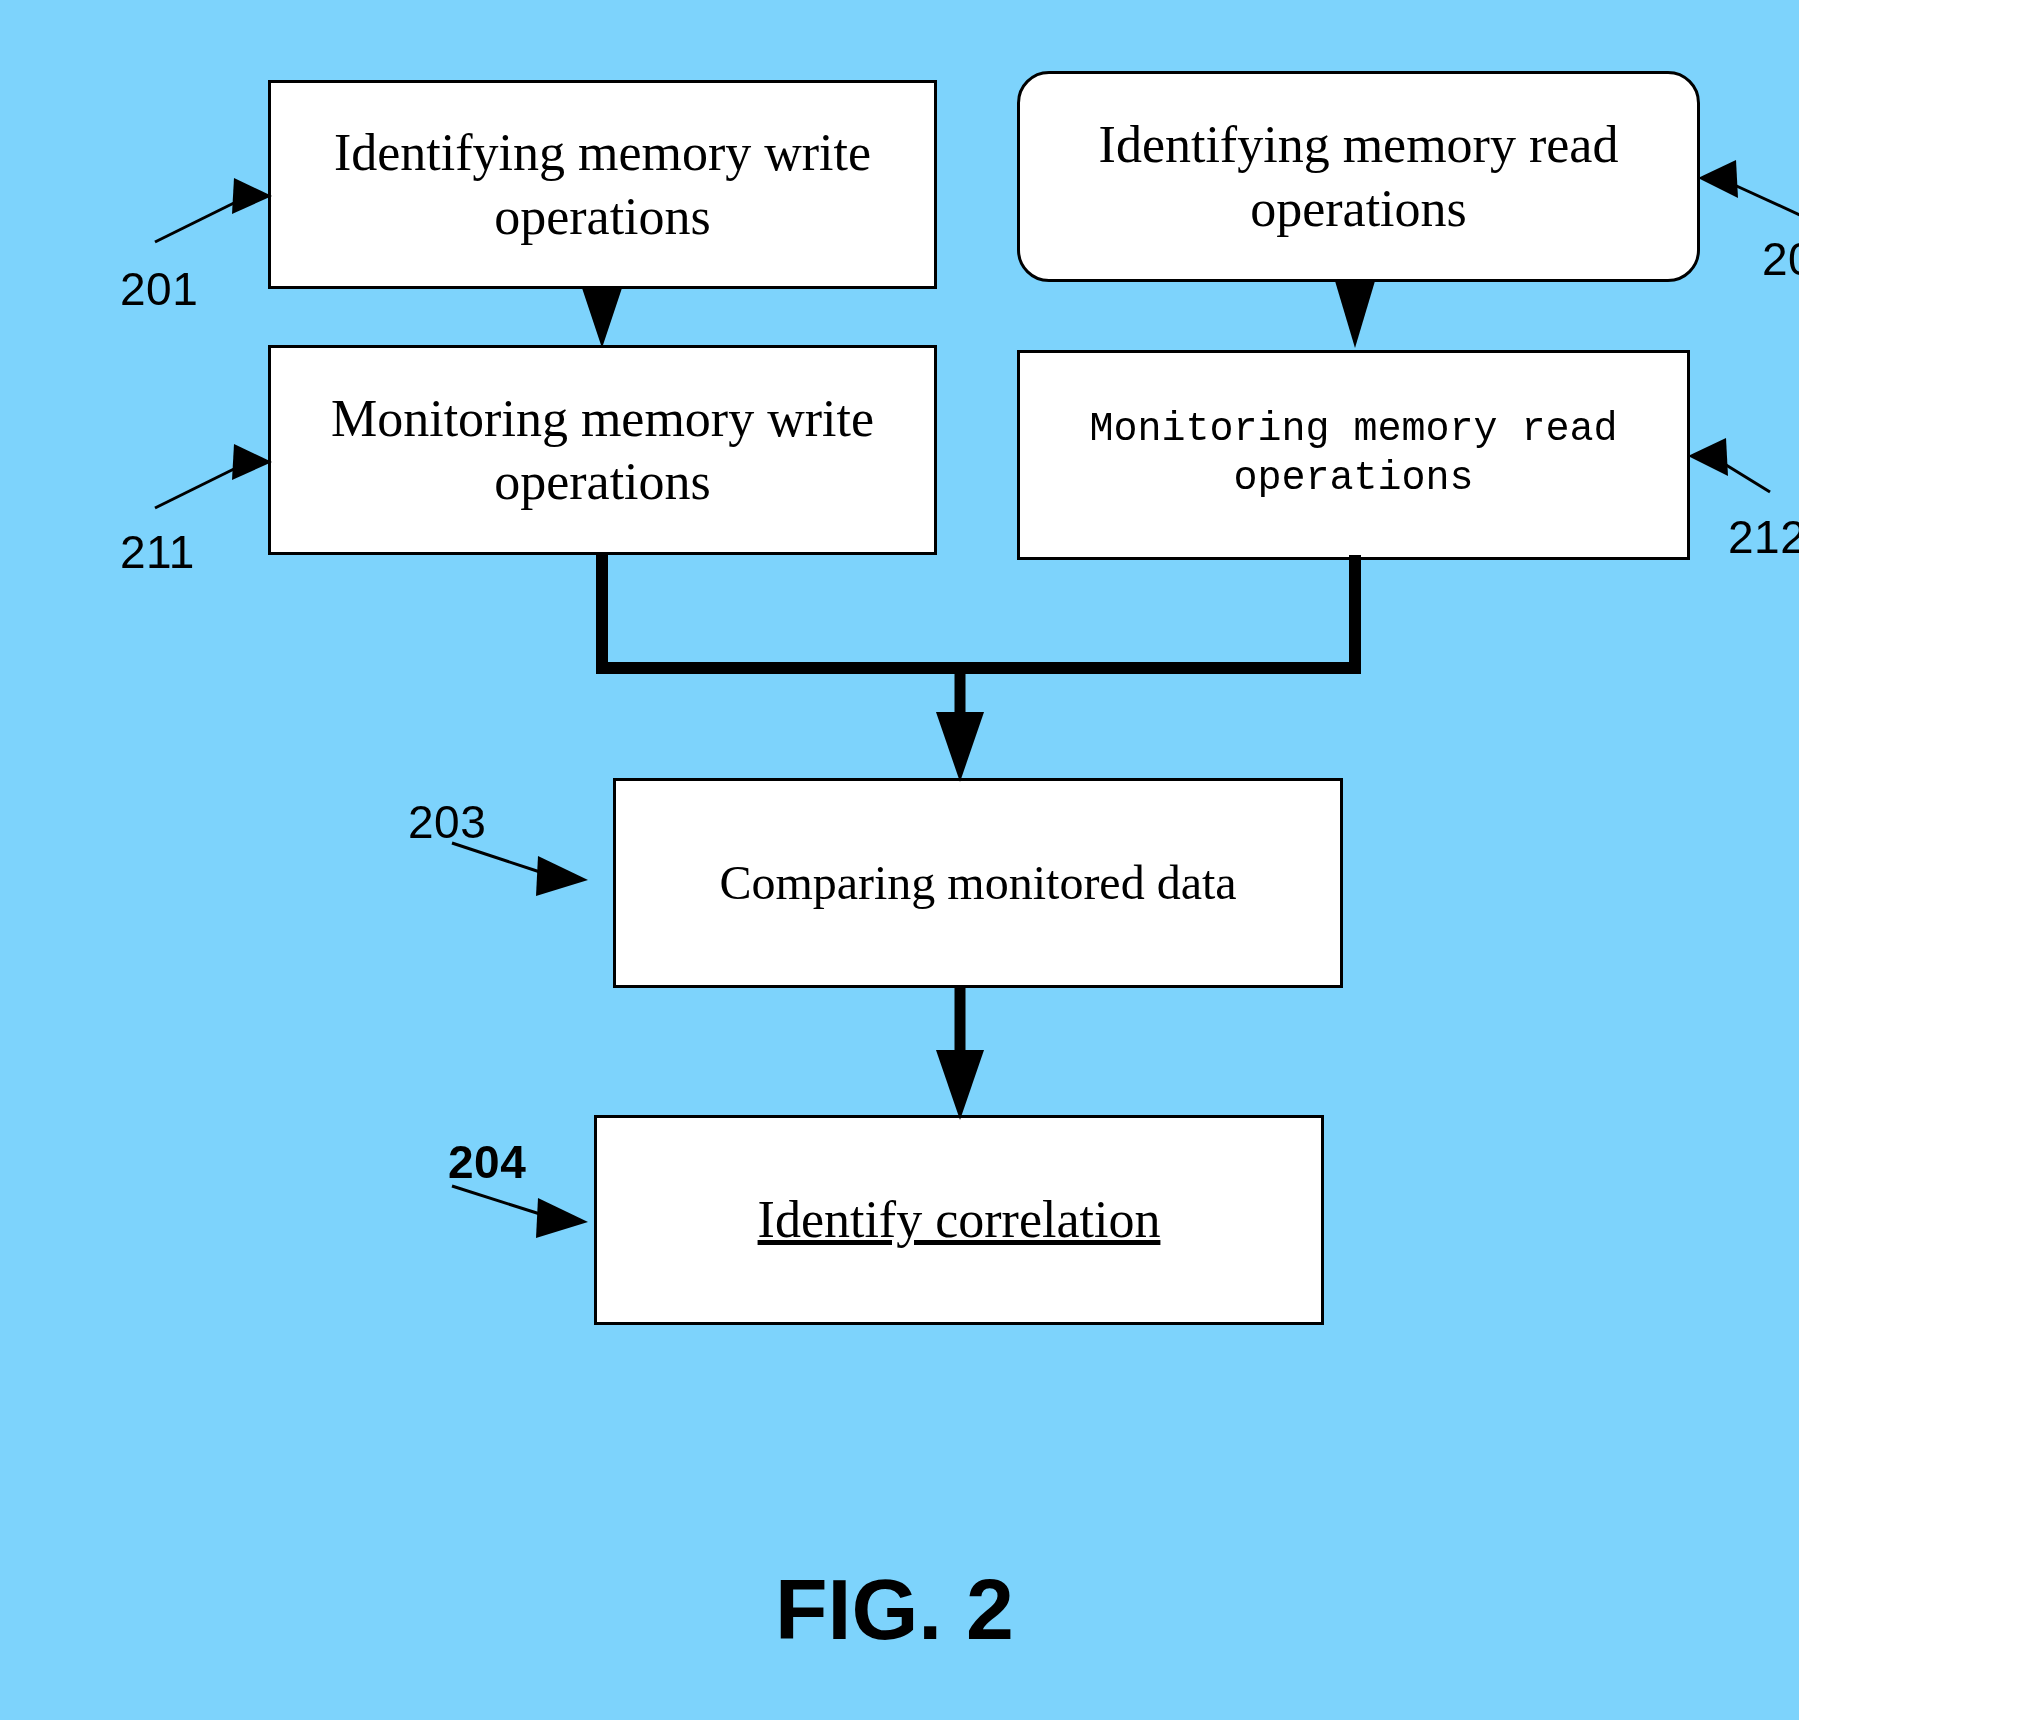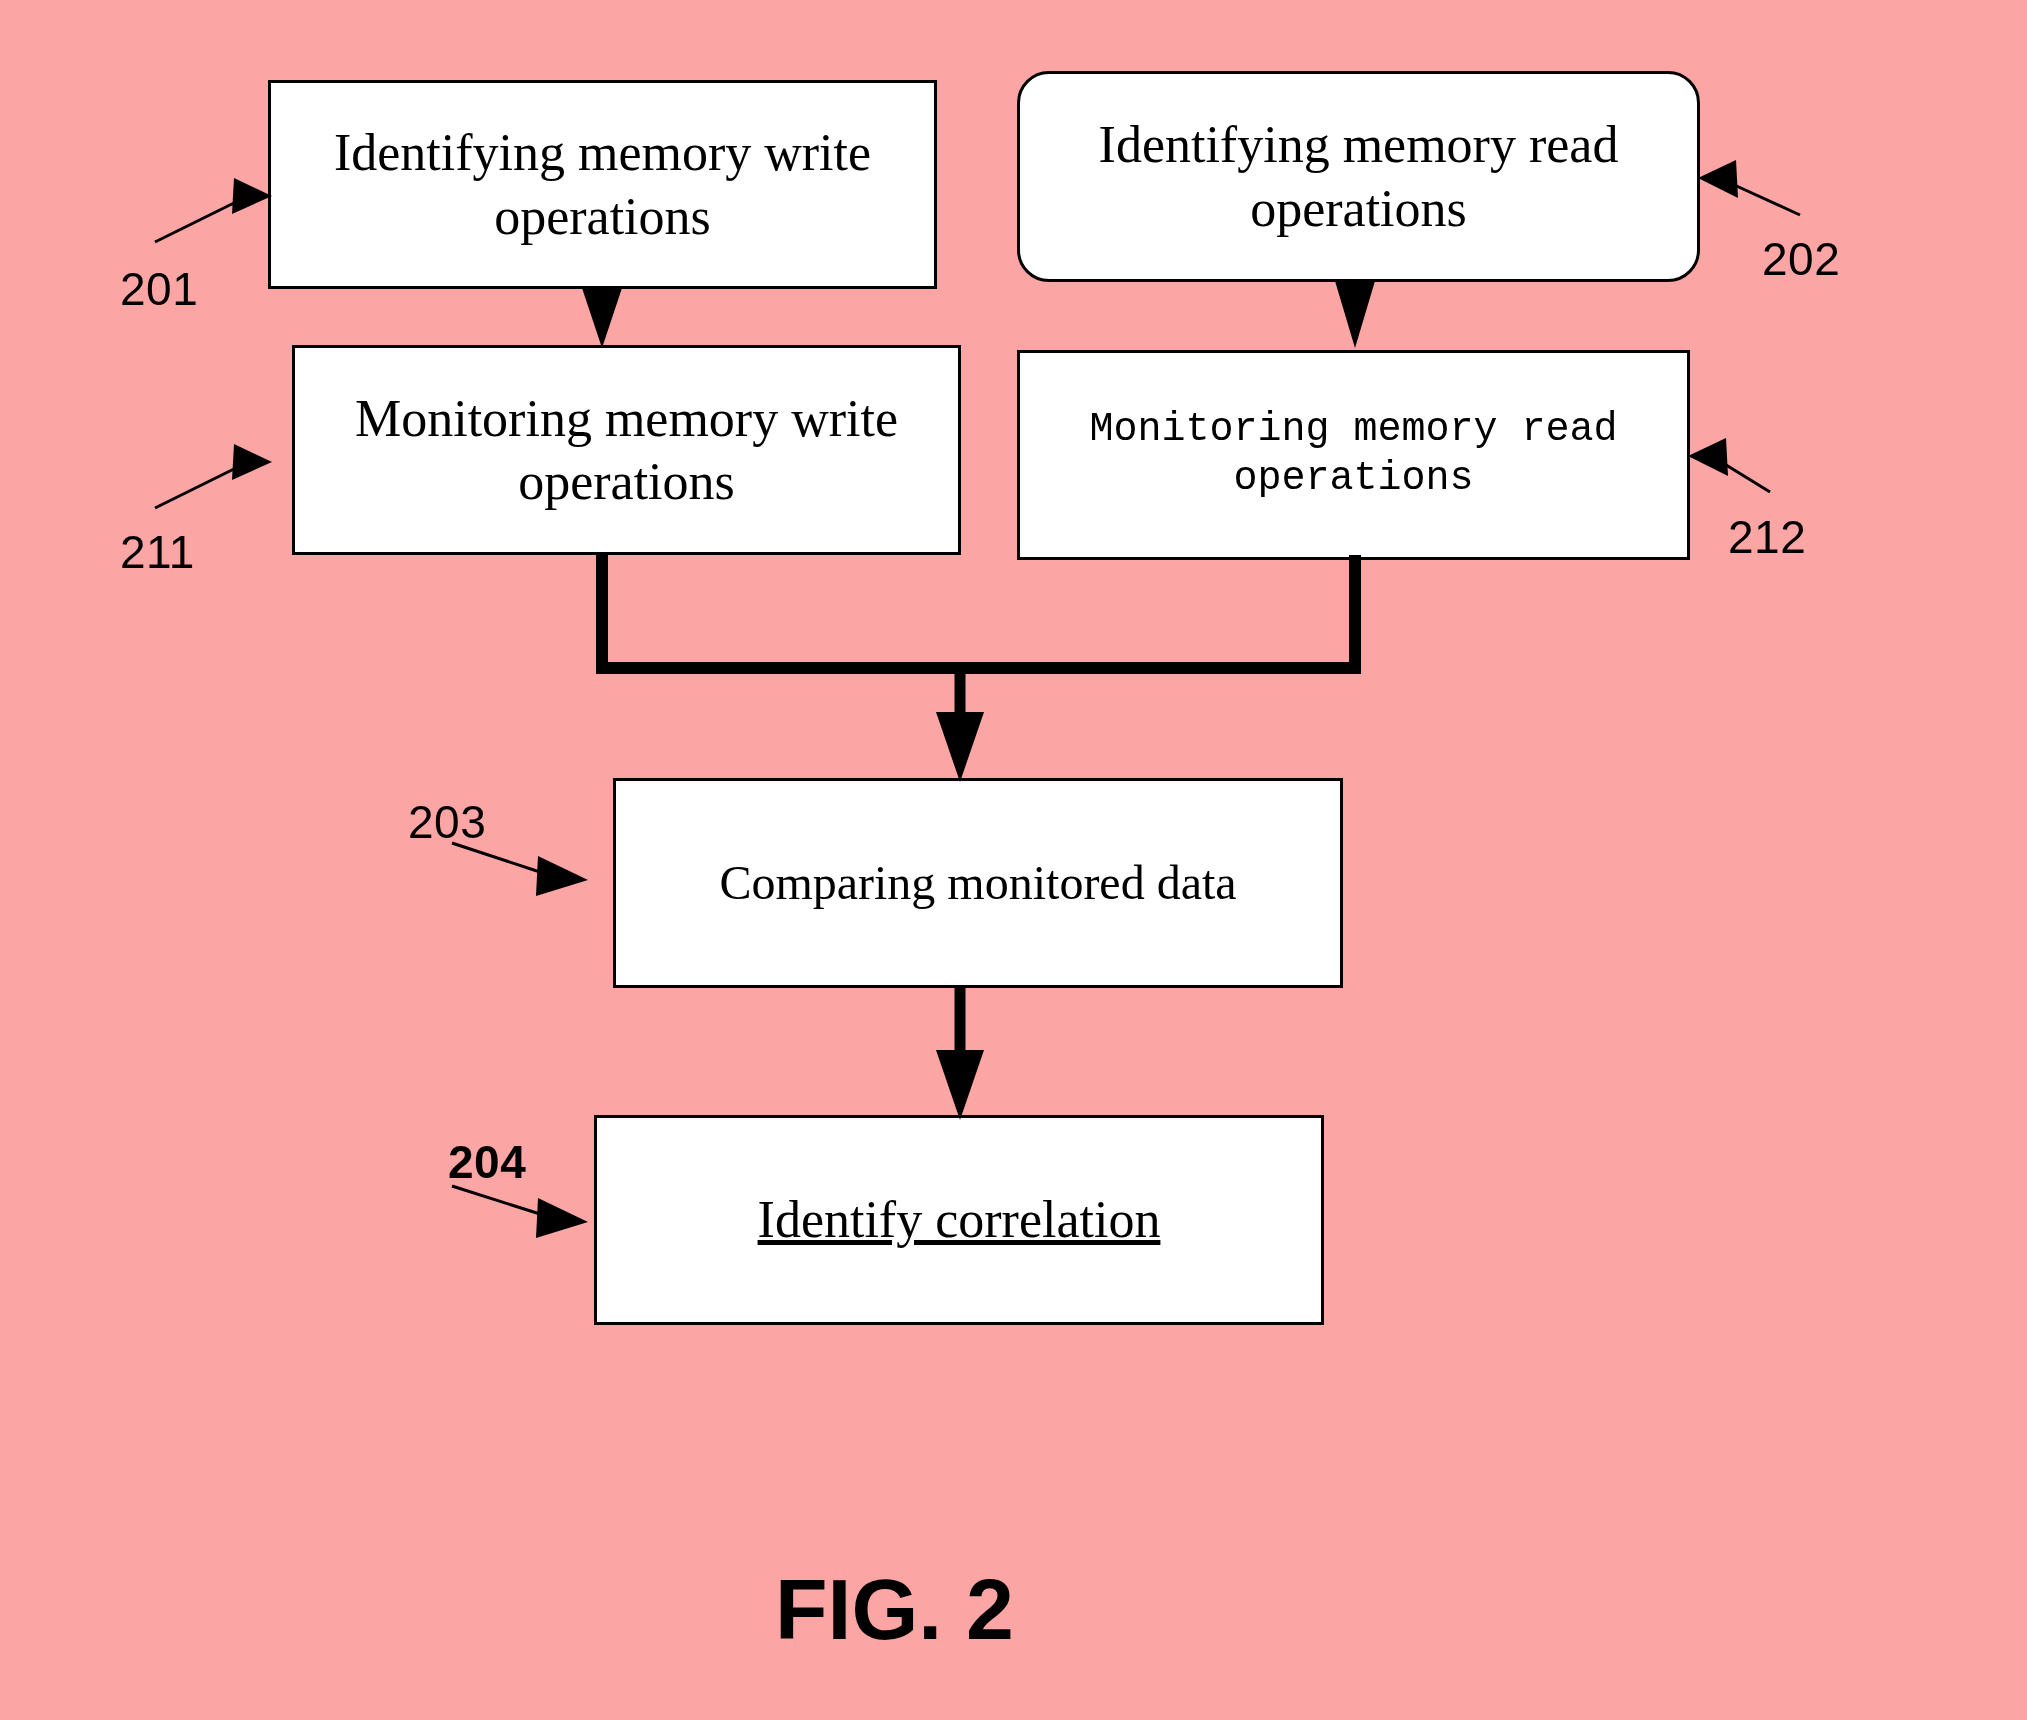--- a/index.html
+++ b/index.html
@@ -2,25 +2,26 @@
 <html><head>
 <meta charset="utf-8">
 <style>
   html, body {
     margin: 0;
     padding: 0;
     background: #ffffff;
   }
   #page {
     position: relative;
-    width: 2027px;
+    width: 1753px;
     height: 1720px;
-    background: #fca5a5;
+    background: #7dd3fc;
     overflow: hidden;
     font-family: "Liberation Serif", "DejaVu Serif", serif;
+    padding-left: 46px;
   }
   .proc-box {
     position: absolute;
     box-sizing: border-box;
     border: 3px solid #000000;
     background: #ffffff;
     display: flex;
     align-items: center;
     justify-content: center;
     text-align: center;
@@ -62,21 +63,21 @@
 <div id="page">
 
   <div class="proc-box" style="left:268px; top:80px; width:669px; height:209px; font-size:52px;">
     <span class="box-text">Identifying memory write operations</span>
   </div>
 
   <div class="proc-box" style="left:1017px; top:71px; width:683px; height:211px; font-size:52px;border-radius:32px;">
     <span class="box-text">Identifying memory read operations</span>
   </div>
 
-  <div class="proc-box" style="left:268px; top:345px; width:669px; height:210px; font-size:52px;margin-left:24px;">
+  <div class="proc-box" style="left:268px; top:345px; width:669px; height:210px; font-size:52px;">
     <span class="box-text">Monitoring memory write operations</span>
   </div>
 
   <div class="proc-box" style="left:1017px; top:350px; width:673px; height:210px; font-size:40px;font-family:Liberation Mono, monospace;">
     <span class="box-text">Monitoring memory read operations</span>
   </div>
 
   <div class="proc-box" style="left:580px; top:778px; width:730px; height:210px; font-size:48px;margin-left:33px;">
     <span class="box-text">Comparing monitored data</span>
   </div>

